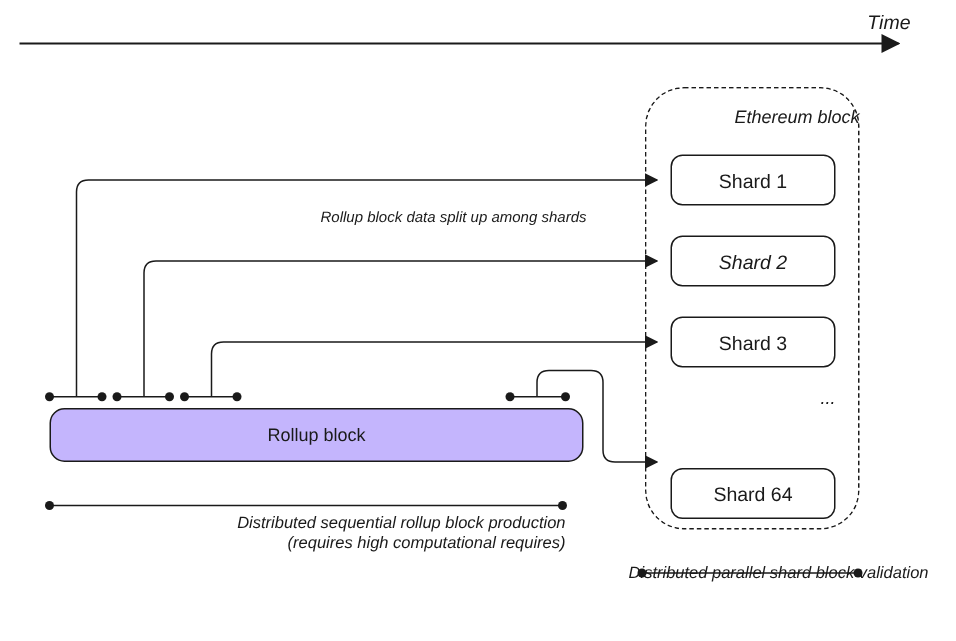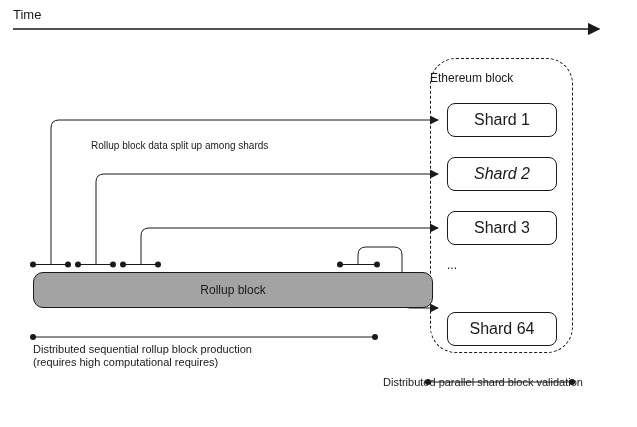--- a/index.html
+++ b/index.html
@@ -18,24 +18,25 @@
   }
   .layer {
     position: absolute;
     left: 0;
     top: 0;
     width: 637px;
     height: 427px;
   }
   .label {
     position: absolute;
-    text-align: left;
+    text-align: right;
     color: #1a1a1a;
     line-height: 1.2;
     white-space: nowrap;
+    font-style: italic;
   }
   .time-label {
     left: 13px;
     top: 7px;
     width: 594px;
     font-size: 13px;
   }
   .split-label {
     left: 91px;
     top: 101px;
@@ -64,39 +65,39 @@
     left: 447px;
     width: 110px;
     height: 34px;
     background: #ffffff;
     border: 1px solid #1a1a1a;
     border-radius: 8px;
     box-sizing: border-box;
     display: flex;
     align-items: center;
     justify-content: center;
-    font-size: 16px;
+    font-size: 13px;
   }
   .shard-1 { top: 103px; }
   .shard-2 { top: 157px; font-style: italic; }
   .shard-3 { top: 211px; }
   .shard-64 { top: 292px; margin-top: 20px; }
   .shards-ellipsis {
     left: 447px;
     top: 258px;
     width: 110px;
     font-size: 12px;
   }
   .rollup-box {
     position: absolute;
     left: 33px;
     top: 272px;
-    width: 400px;
+    width: 356px;
     height: 36px;
-    background: #a3a3a3;
+    background: #c4b5fd;
     border: 1px solid #1a1a1a;
     border-radius: 10px;
     box-sizing: border-box;
     display: flex;
     align-items: center;
     justify-content: center;
     font-size: 12px;
   }
   .caption-production {
     left: 33px;

